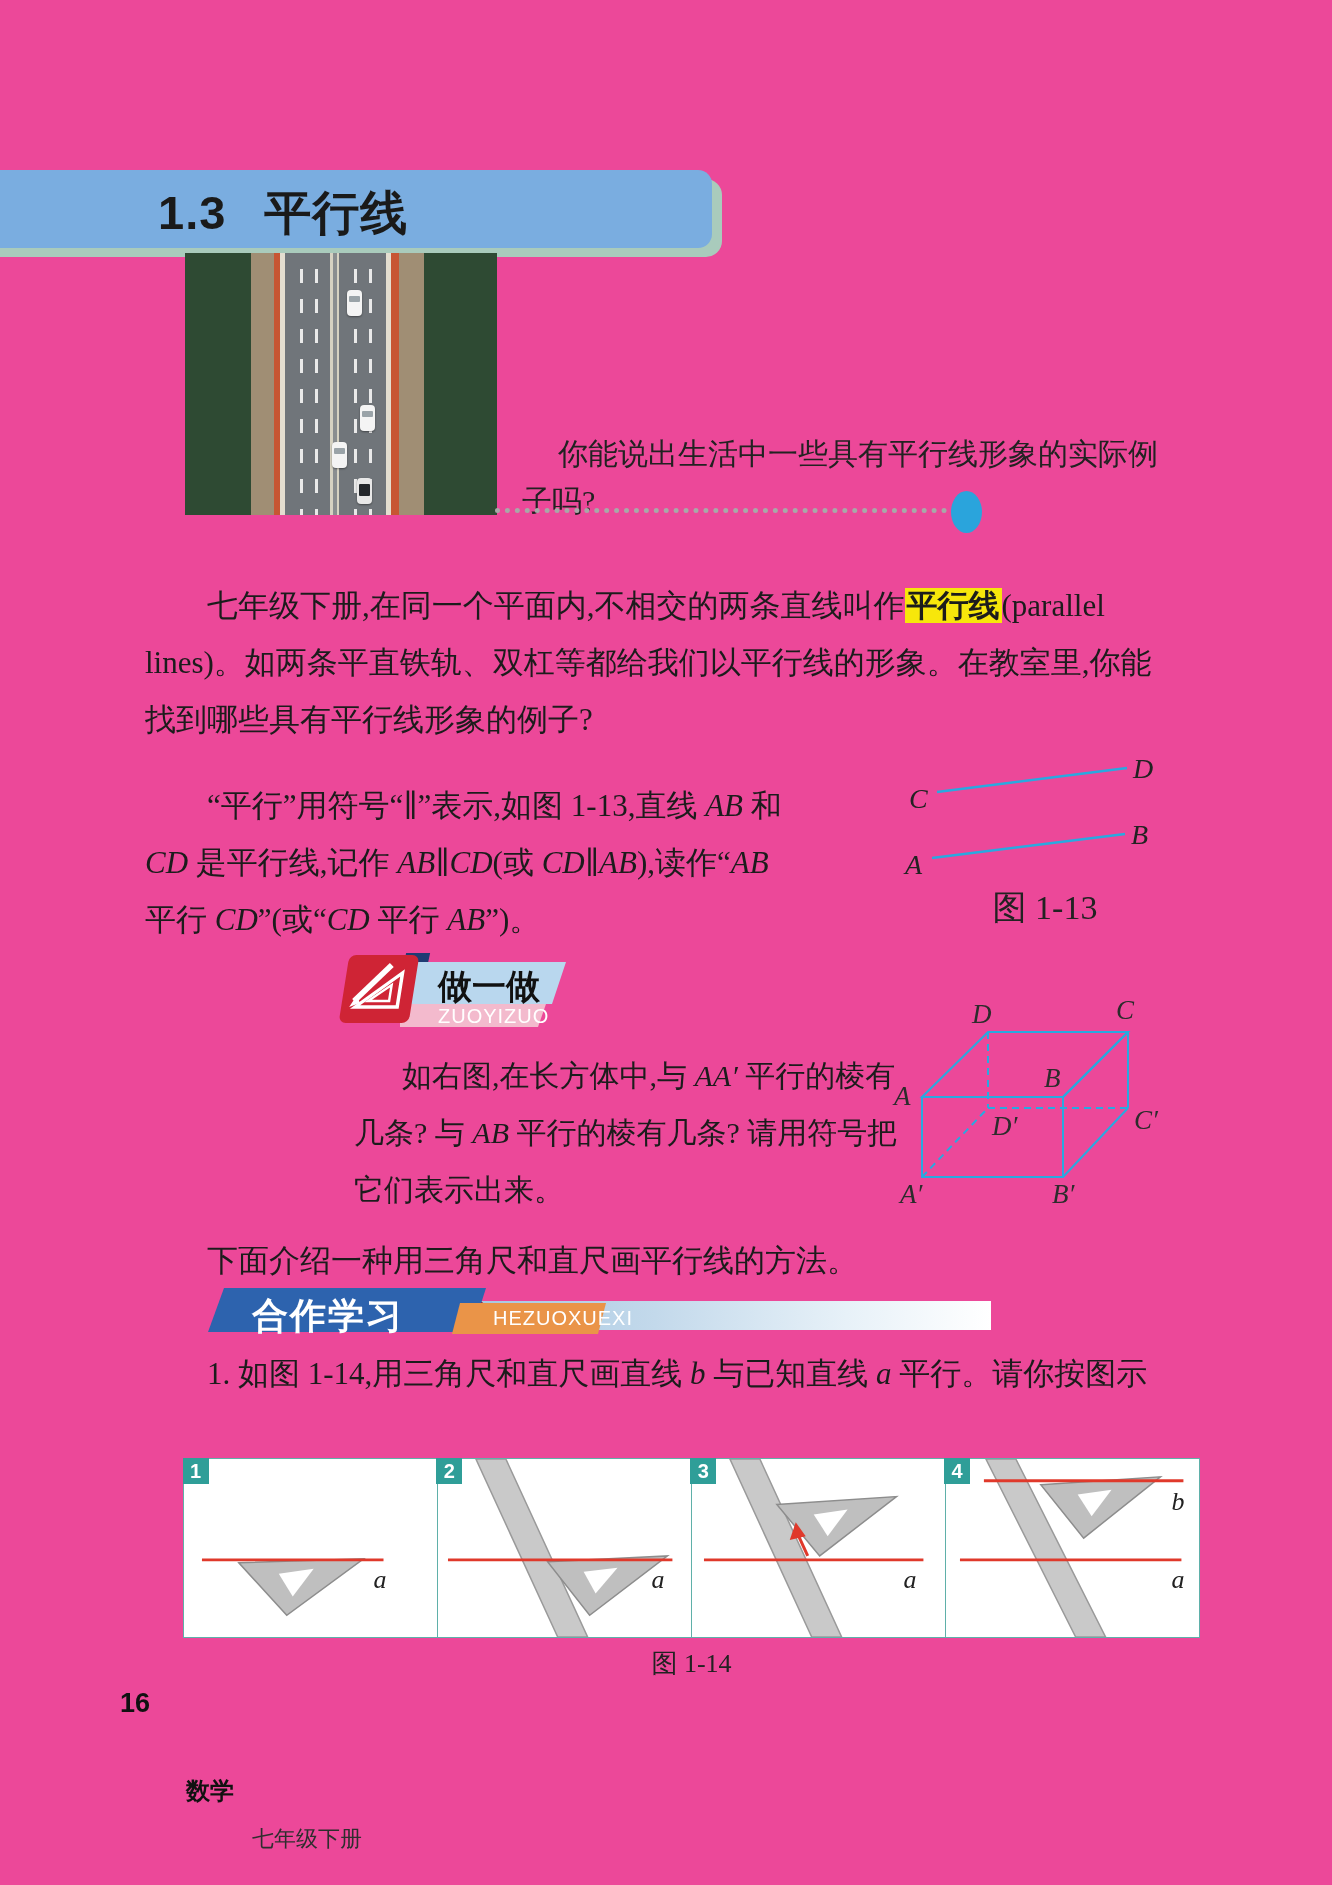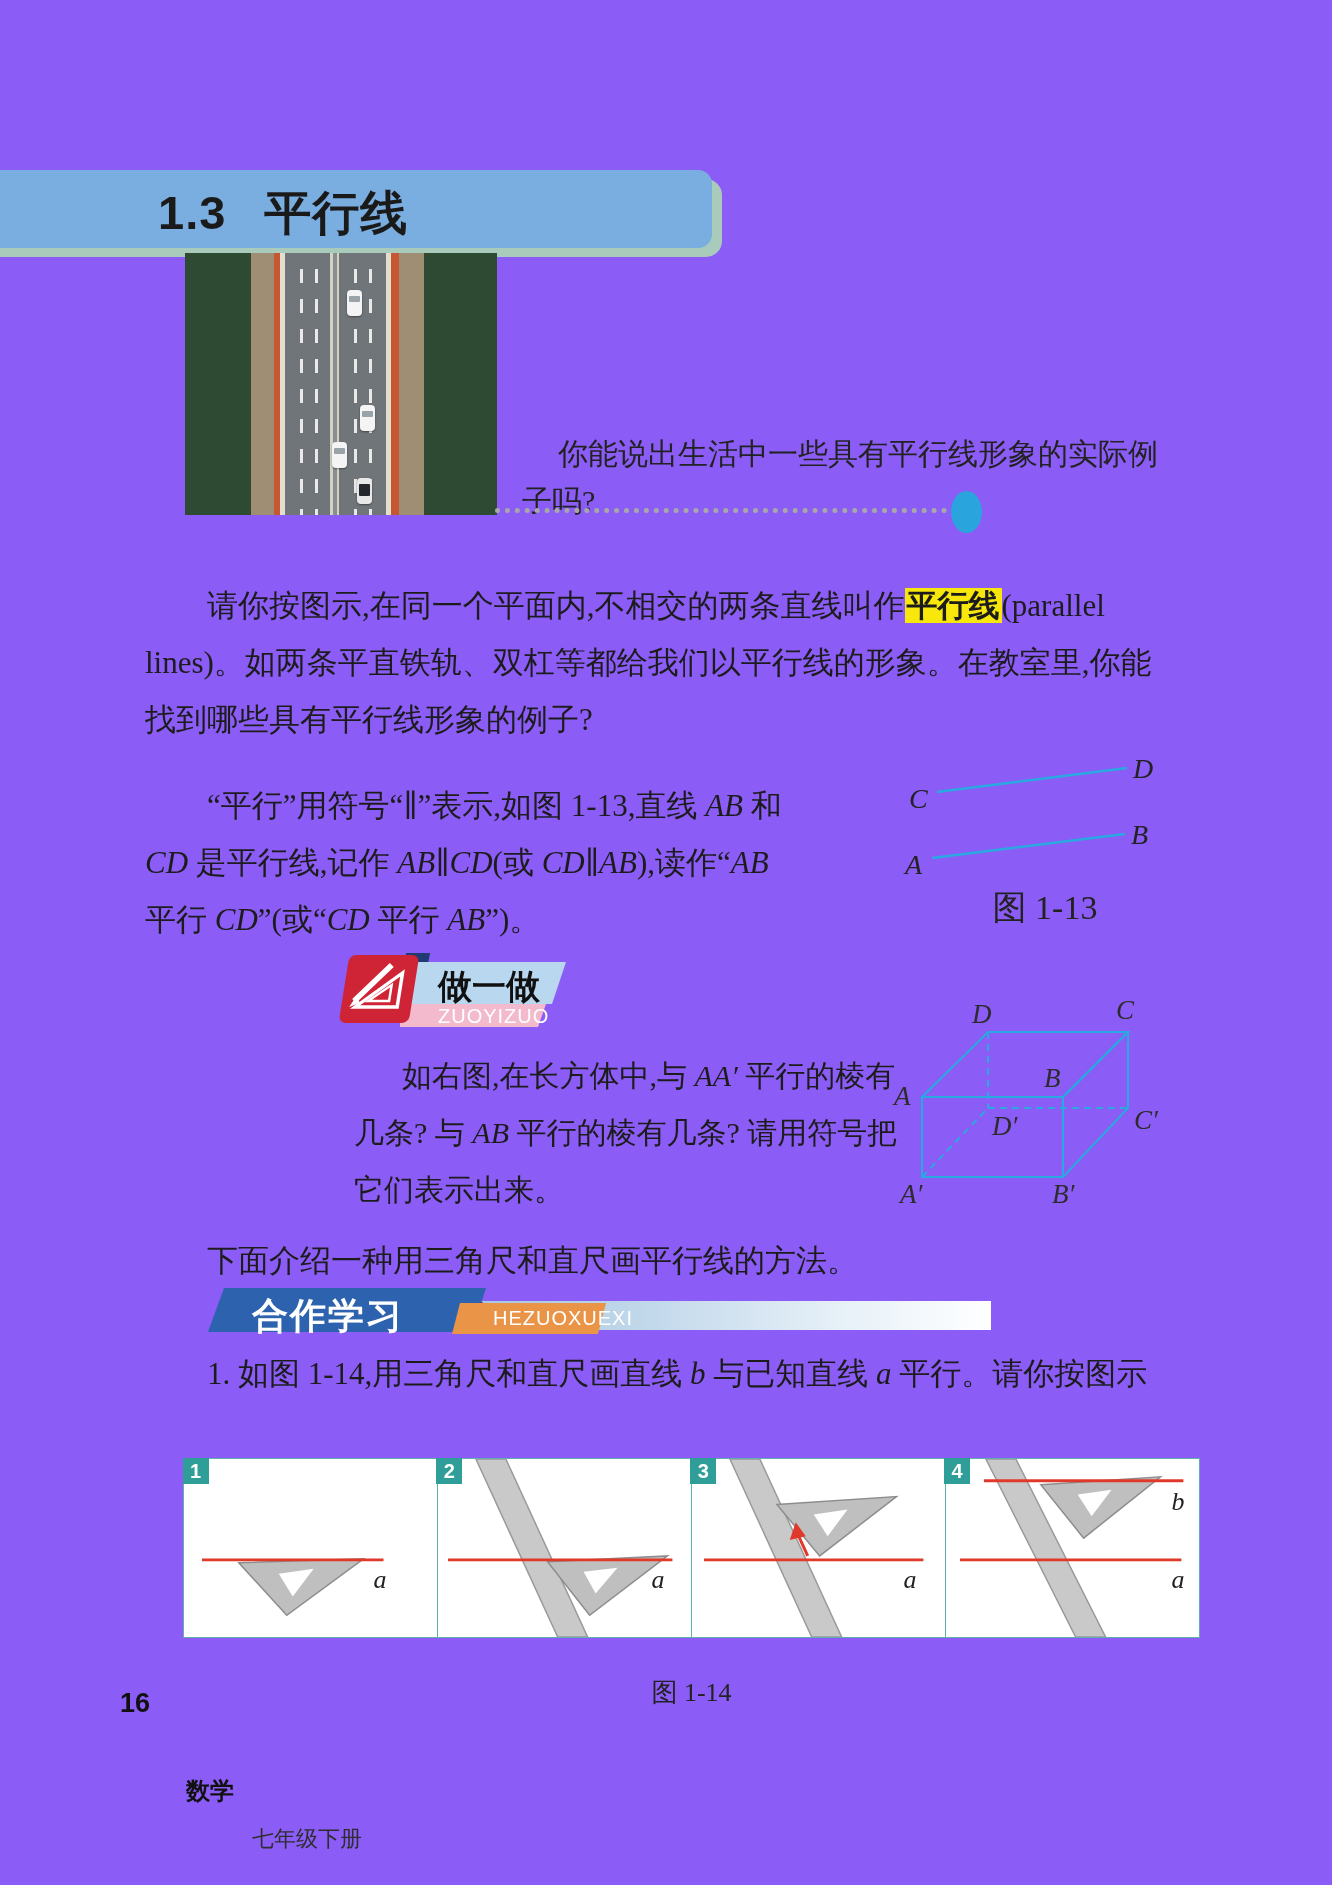--- a/index.html
+++ b/index.html
@@ -1,16 +1,16 @@
 <!DOCTYPE html>
 <html><head>
 <meta charset="utf-8">
 <style>
   html,body{margin:0;padding:0;background:#fff;}
-  .page{position:relative;width:1332px;height:1885px;background:#8b5cf6;overflow:hidden;
+  .page{position:relative;width:1332px;height:1885px;background:#ec4899;overflow:hidden;
         font-family:"Liberation Serif","DejaVu Serif",serif;color:#1c1c1c;}
 
   
   .banner-shadow{position:absolute;left:0;top:179px;width:722px;height:78px;
                  background:#a9cbbc;border-radius:0 16px 16px 0;}
   .banner{position:absolute;left:0;top:170px;width:712px;height:78px;
           background:#7aade0;border-radius:0 14px 14px 0;}
   .banner-text{position:absolute;left:158px;top:182px;
                font-family:"Liberation Sans","DejaVu Sans",sans-serif;
                font-weight:bold;font-size:47px;color:#1a1a1a;letter-spacing:1px;}
@@ -83,21 +83,21 @@
 
   
   .fig114{position:absolute;left:183px;top:1458px;width:1017px;height:180px;display:flex;}
   .panel{position:relative;flex:1;border:1.5px solid #5fb0a9;background:#fff;margin-left:-1.5px;}
   .panel:first-child{margin-left:0;}
   .pnum{position:absolute;left:-1.5px;top:-1.5px;width:26px;height:26px;background:#2f9e98;
         color:#fff;font-family:"Liberation Sans","DejaVu Sans",sans-serif;font-weight:bold;
         font-size:20px;text-align:center;line-height:26px;z-index:2;}
   .panel svg{position:absolute;left:0;top:0;width:100%;height:100%;}
   .fig114-caption{position:absolute;left:183px;top:1646px;width:1017px;text-align:center;
-                  font-size:26px;color:#222;margin-top:29px;}
+                  font-size:26px;color:#222;}
 
   
   .foot-num{position:absolute;left:120px;top:1688px;
             font-family:"Liberation Sans","DejaVu Sans",sans-serif;
             font-weight:bold;font-size:27px;color:#111;}
   .foot-subject{position:absolute;left:186px;top:1775px;
             font-family:"Liberation Sans","DejaVu Sans",sans-serif;
             font-weight:bold;font-size:24px;color:#111;}
   .foot-volume{position:absolute;left:252px;top:1776px;
             font-family:"Liberation Sans","DejaVu Sans",sans-serif;
@@ -130,21 +130,21 @@
       </div>
     <div class="car dark" style="left:55%;top:86%;">
         <div class="glass"></div>
       </div>
   </div>
 
   <div class="note"><span>你能说出生活中一些具有平行线形象的实际例</span><br><span>子吗?</span></div>
   <div class="leader"></div>
   <div class="blue-dot"></div>
 
-  <div class="para ind2" style="left:145px;top:577px;width:1075px;"><span>请你按图示,在同一个平面内,不相交的两条直线叫作</span><span class="hl">平行线</span><span>(parallel</span><br><span>lines)。如两条平直铁轨、双杠等都给我们以平行线的形象。在教室里,你能</span><br><span>找到哪些具有平行线形象的例子?</span></div>
+  <div class="para ind2" style="left:145px;top:577px;width:1075px;"><span>七年级下册,在同一个平面内,不相交的两条直线叫作</span><span class="hl">平行线</span><span>(parallel</span><br><span>lines)。如两条平直铁轨、双杠等都给我们以平行线的形象。在教室里,你能</span><br><span>找到哪些具有平行线形象的例子?</span></div>
 
   <div class="para ind2" style="left:145px;top:777px;width:720px;"><span>“平行”用符号“∥”表示,如图 1-13,直线 </span><span class="it">AB</span><span> 和</span><br><span class="it">CD</span><span> 是平行线,记作 </span><span class="it">AB</span><span>∥</span><span class="it">CD</span><span>(或 </span><span class="it">CD</span><span>∥</span><span class="it">AB</span><span>),读作“</span><span class="it">AB</span><br><span>平行 </span><span class="it">CD</span><span>”(或“</span><span class="it">CD</span><span> 平行 </span><span class="it">AB</span><span>”)。</span></div>
 
   <div class="fig113">
     <svg viewBox="0 0 300 130" width="300" height="130">
       <line x1="42" y1="42" x2="232" y2="18" stroke="#29a9e0" stroke-width="2.5"></line>
       <line x1="37" y1="108" x2="230" y2="84" stroke="#29a9e0" stroke-width="2.5"></line>
       <text x="14" y="58" font-size="28" font-style="italic" fill="#222">C</text>
       <text x="238" y="28" font-size="28" font-style="italic" fill="#222">D</text>
       <text x="10" y="124" font-size="28" font-style="italic" fill="#222">A</text>

